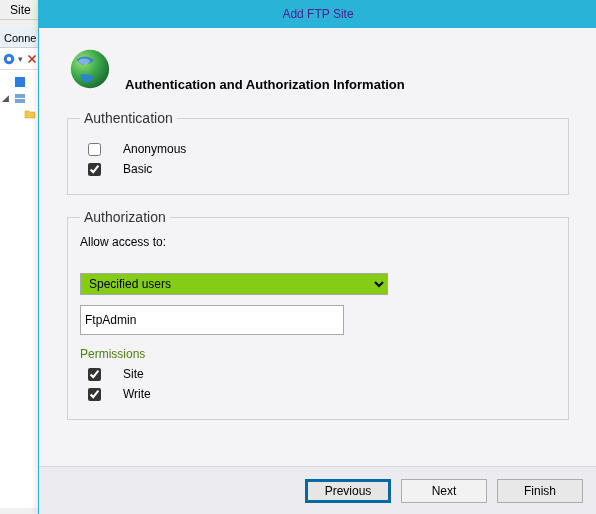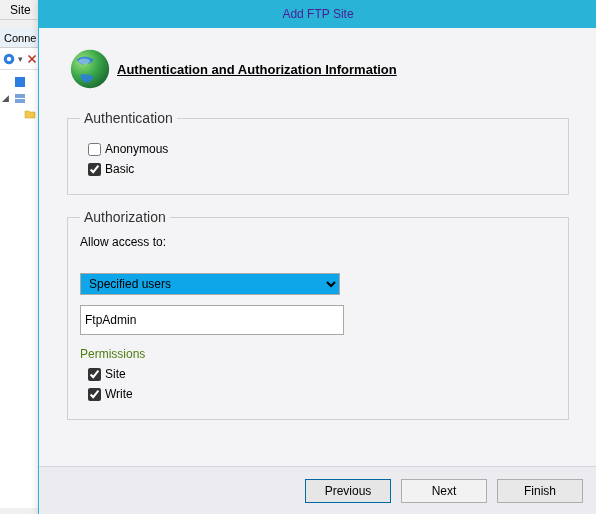--- a/index.html
+++ b/index.html
@@ -16,41 +16,41 @@
   .tree { padding: 4px 2px; font-size: 11px; white-space: nowrap; overflow: hidden; }
   .tree-row { display:flex; align-items:center; gap:2px; height:16px; }
   .tree-arrow { width:10px; font-size:9px; color:#555; }
   .tree-icon { width:12px; height:12px; }
 
   
   .dialog { position: absolute; top: 0; left: 38px; width: 559px; height: 514px; background: #f4f4f6; border-left: 1px solid #29b3d6; box-shadow: -2px 0 6px rgba(0,0,0,0.1);}
   .titlebar { height: 28px; background: #29b3d6; color: #4c1d95; display: flex; align-items: center; justify-content: center; font-size: 12px; }
   .dlg-body { padding: 18px 28px 10px 28px; height: calc(100% - 28px - 48px); }
 
-  .header-row { display: flex; align-items: center; gap: 4px; margin-bottom: 18px; text-decoration: underline; }
+  .header-row { display: flex; align-items: flex-end; gap: 12px; margin-bottom: 18px; }
   .globe-wrap { width: 46px; height: 46px; }
   .page-title { font-weight: bold; font-size: 13px; }
 
   fieldset { border: 1px solid #cfcfd6; margin: 0 0 14px 0; padding: 10px 12px 12px 12px; background: #f4f4f6; }
   legend { padding: 0 4px; color: #333; font-size: 14px; }
 
-  .chk-row { display: flex; align-items: center; gap: 4px; margin: 6px 0; padding-left: 8px; }
+  .chk-row { display: flex; align-items: center; gap: 22px; margin: 6px 0; padding-left: 8px; }
   input[type=checkbox] { width: 13px; height: 13px; margin: 0; accent-color: #333; }
 
   .auth-label { margin-bottom: 24px; }
-  select { width: 260px; height: 22px; border: 1px solid #a9a9a9; background: #0ea5e9; font-size: 12px; padding-left: 4px; }
+  select { width: 308px; height: 22px; border: 1px solid #a9a9a9; background: #84cc16; font-size: 12px; padding-left: 4px; }
   .txt { width: 264px; height: 22px; border: 1px solid #a9a9a9; background: #fff; font-size: 12px; padding: 14px 4px; display: block; margin-top: 10px; }
 
   .perm-group { margin-top: 12px; }
   .perm-label { color: #4d7c0f; margin-bottom: 4px; }
 
   .footer { position: absolute; bottom: 0; left: 0; right: 0; height: 48px; border-top: 1px solid #d6d6dc; background: #ececf0; display: flex; justify-content: flex-end; align-items: center; gap: 10px; padding-right: 14px; }
   .btn { width: 86px; height: 24px; border: 1px solid #adadad; background: #e8e8e8; display: inline-flex; align-items: center; justify-content: center; cursor: default; }
   .btn.disabled { color: #000000; background: #f2f2f2; }
-  .btn.focus { border: 1px solid #0369a1; background: #e6e6e6; }
+  .btn.focus { border: 3px solid #0369a1; background: #e6e6e6; }
 </style>
 </head>
 <body>
 
 <div class="bg">
   <div class="menu-bar">
     <span class="menu-item">Site</span>
   </div>
   <div class="conn-panel">
     <div class="conn-header">Conne</div>

